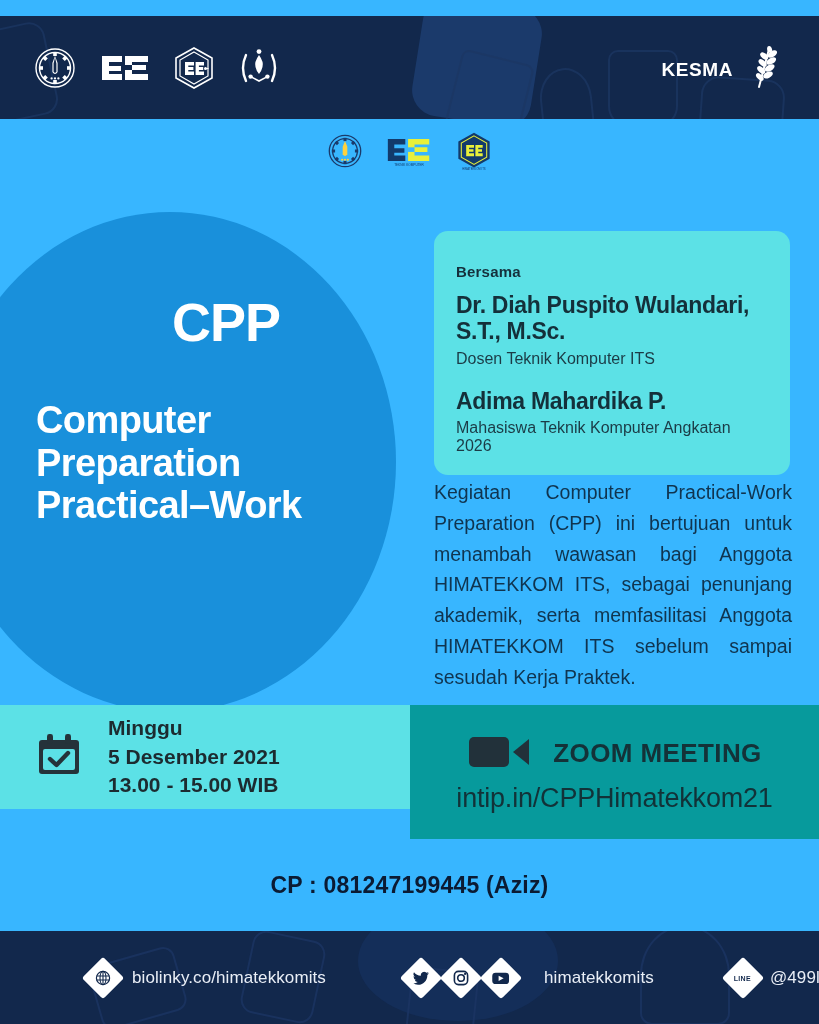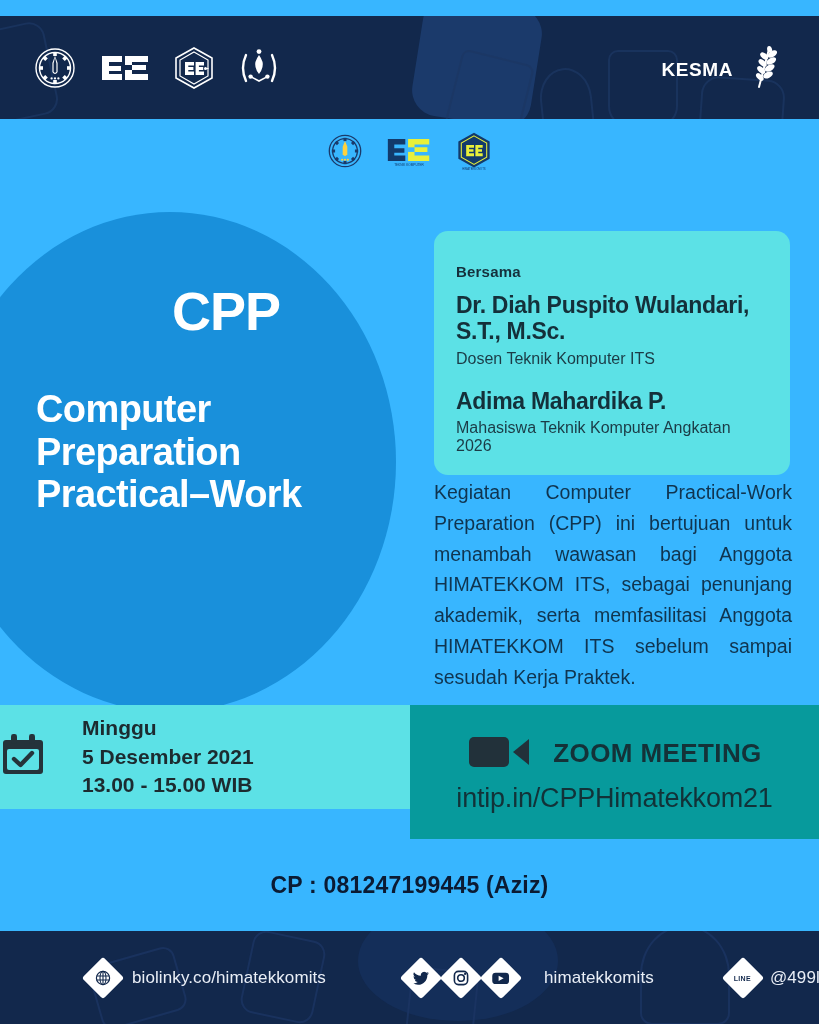--- a/index.html
+++ b/index.html
@@ -54,21 +54,21 @@
 
   
   .logo-strip{
     position:absolute;left:0;top:124px;width:819px;height:54px;
     display:flex;align-items:center;justify-content:center;gap:22px;z-index:4;
   }
   .logo-strip svg{display:block;}
 
   
   .title-block{
-    position:absolute;left:36px;top:284px;width:380px;z-index:4;
+    position:absolute;left:36px;top:295px;width:380px;z-index:4;
   }
   .cpp-head{
     color:#FFFFFF;font-size:54px;font-weight:bold;letter-spacing:-1px;
     text-align:center;line-height:1;margin:0 0 50px 0;
     font-family:"Liberation Sans", sans-serif;
   }
   .cpp-sub{
     color:#FFFFFF;font-size:38px;font-weight:bold;line-height:1.12;
     letter-spacing:-.6px;margin:0;text-align:left;
     font-family:"Liberation Sans", sans-serif;
@@ -104,21 +104,21 @@
     position:absolute;left:434px;top:477px;width:358px;z-index:4;
     color:#10344F;font-size:19.5px;line-height:1.58;
     text-align:justify;text-justify:inter-word;
     font-family:"Liberation Sans", sans-serif;
   }
 
   
   .band-date{
     position:absolute;left:0;top:705px;width:410px;height:104px;
     background:#5CE1E6;z-index:4;
-    display:flex;align-items:center;gap:36px;box-sizing:border-box;
+    display:flex;align-items:center;gap:26px;padding-left:36px;box-sizing:border-box;
   }
   .date-text{
     color:#1C2B30;font-size:21px;font-weight:bold;line-height:1.38;
   }
   .band-zoom{
     position:absolute;left:410px;top:705px;width:409px;height:134px;
     background:#079A9C;z-index:4;
     display:flex;flex-direction:column;align-items:center;justify-content:center;gap:6px;
   }
   .zoom-row{display:flex;align-items:center;gap:22px;}

